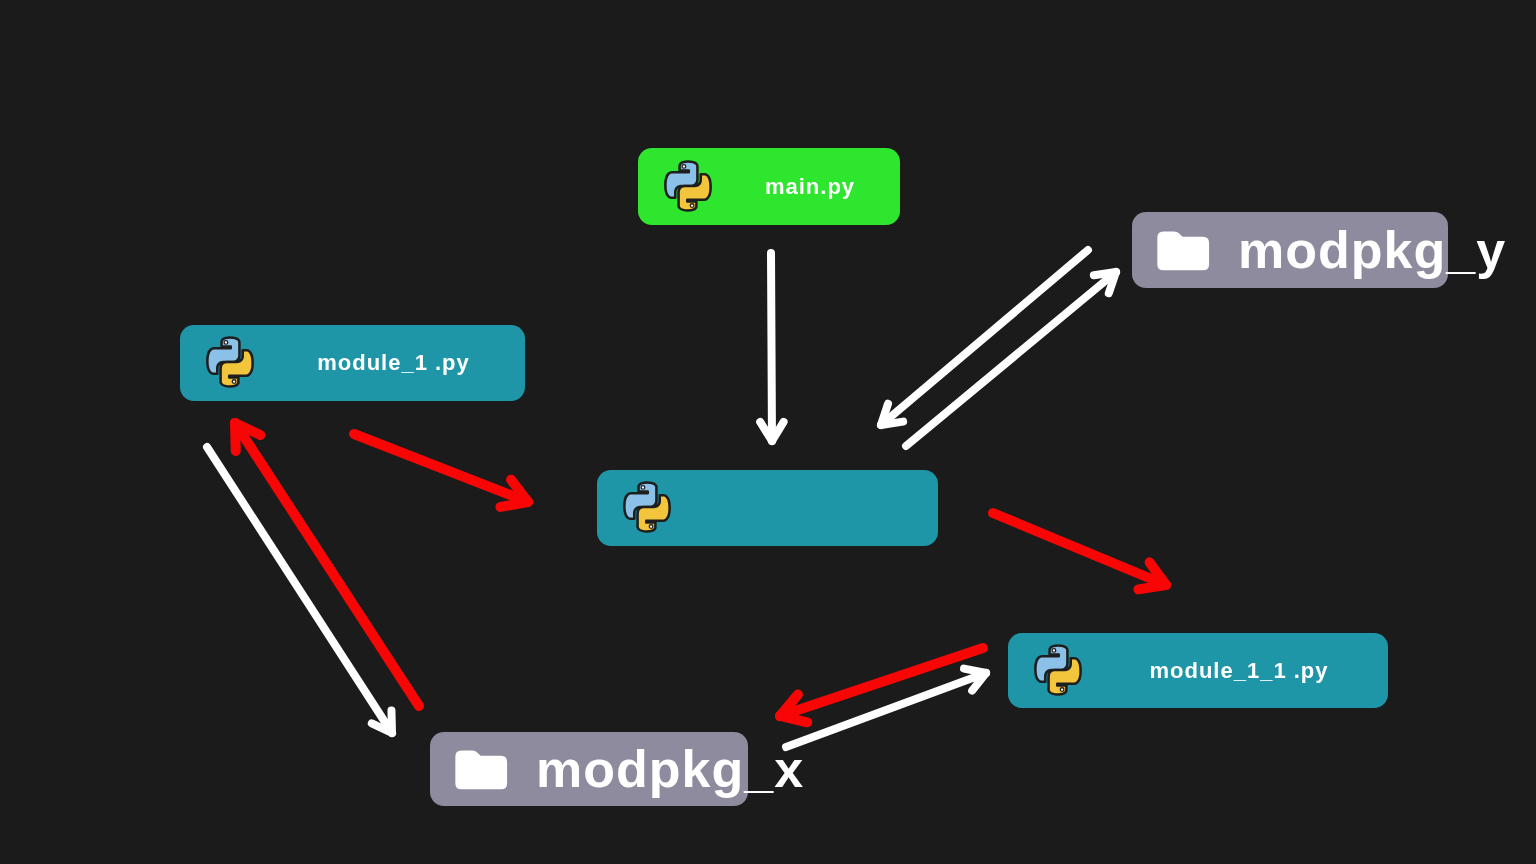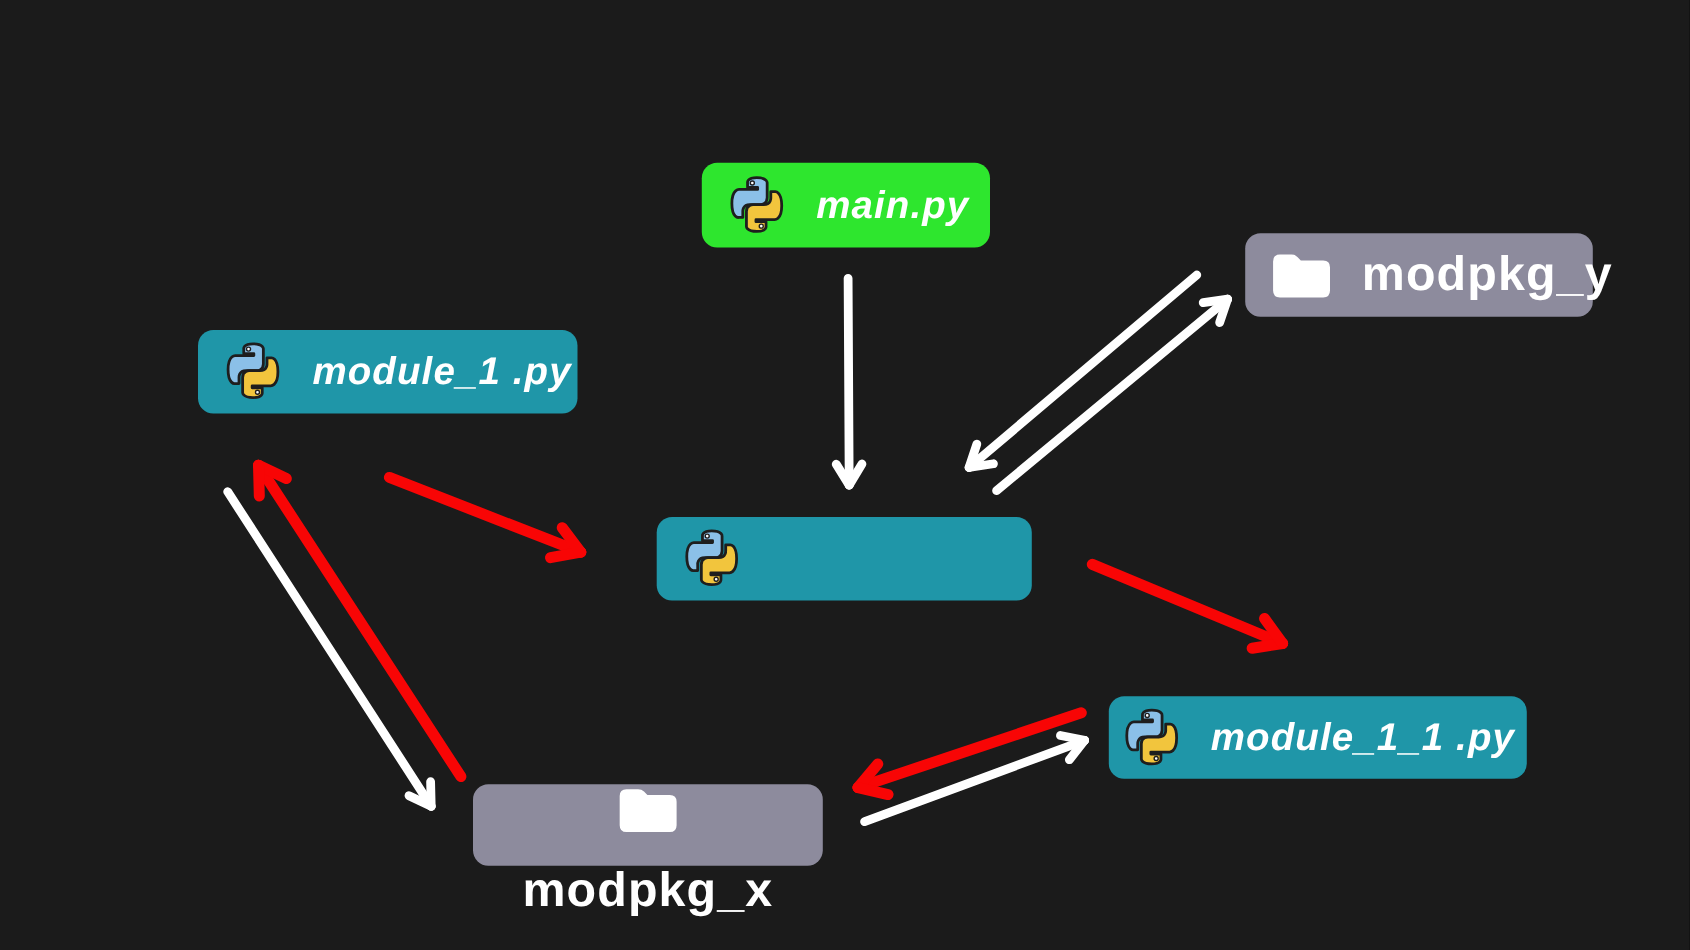--- a/index.html
+++ b/index.html
@@ -10,32 +10,32 @@
   }
   #edge-layer{position:absolute;left:0;top:0;width:1536px;height:864px;pointer-events:none;}
   .node{
     position:absolute;display:flex;align-items:center;
     border-radius:14px;padding:0 22px;box-sizing:border-box;gap:26px;
   }
   .node .label{
     flex:1;text-align:center;color:#ffffff;font-weight:bold;
     white-space:pre;letter-spacing:1px;
   }
-  .node.file .label{font-style:italic;font-size:35px;}
-  .node.folder .label{font-size:44px;}
+  .node.file .label{font-size:22px;}
+  .node.folder .label{font-size:52px;}
   .icon{display:flex;align-items:center;justify-content:center;}
   .icon.python svg{width:56px;height:60px;}
   .icon.folder svg{width:58px;height:46px;}
   
   #node-main       {left:638px;  top:148px; width:262px; height:77px;}
   #node-modpkg-y   {left:1132px; top:212px; width:316px; height:76px;}
   #node-module-1   {left:180px;  top:300px; width:345px; height:76px;}
   #node-module-2   {left:597px;  top:470px; width:341px; height:76px;}
   #node-module-1-1 {left:1008px; top:633px; width:380px; height:75px;}
-  #node-modpkg-x   {left:430px;  top:713px; width:318px; height:74px;flex-direction:column;}
+  #node-modpkg-x   {left:430px;  top:732px; width:318px; height:74px;}
   .sprite{position:absolute;width:0;height:0;overflow:hidden;}
 </style>
 </head>
 <body>
 
 <svg class="sprite" xmlns="http://www.w3.org/2000/svg">
   <symbol id="icon-python" viewBox="0 0 110 110">
     <g stroke="#1e1e1e" stroke-width="5" stroke-linejoin="round">
       <path fill="#8bc0e8" d="M55 5 C37 5 38.5 14 38.5 14 L38.5 22.5 L56.5 22.5 L56.5 26 L24 26 C24 26 10.5 24.5 10.5 51 C10.5 77.5 22.5 76 22.5 76 L30 76 L30 65.5 C30 65.5 29 53 42.5 53 L61.5 53 C61.5 53 73.5 53.2 73.5 41 L73.5 14.5 C73.5 14.5 74.5 5 55 5 Z"></path>
       <path fill="#f2c53d" d="M55 101 C73 101 71.5 92 71.5 92 L71.5 83.5 L53.5 83.5 L53.5 80 L86 80 C86 80 99.5 81.5 99.5 55 C99.5 28.5 87.5 30 87.5 30 L80 30 L80 40.5 C80 40.5 81 53 67.5 53 L48.5 53 C48.5 53 36.5 52.8 36.5 65 L36.5 91.5 C36.5 91.5 35.5 101 55 101 Z"></path>
@@ -109,21 +109,21 @@
 
   <div class="node folder" id="node-modpkg-y" style="background-color: rgb(141, 139, 157);">
     <span class="icon folder">
         <svg>
           <use href="#icon-folder"></use>
         </svg>
       </span>
     <span class="label">modpkg_y</span>
   </div>
 
-  <div class="node file" id="node-module-1" style="background-color: rgb(31, 150, 168);">
+  <div class="node file" id="node-module-1" style="background-color: rgb(31, 150, 168); margin-top: 25px;">
     <span class="icon python">
         <svg>
           <use href="#icon-python"></use>
         </svg>
       </span>
     <span class="label">module_1 .py</span>
   </div>
 
   <div class="node file" id="node-module-2" style="background-color: rgb(31, 150, 168);">
     <span class="icon python">

